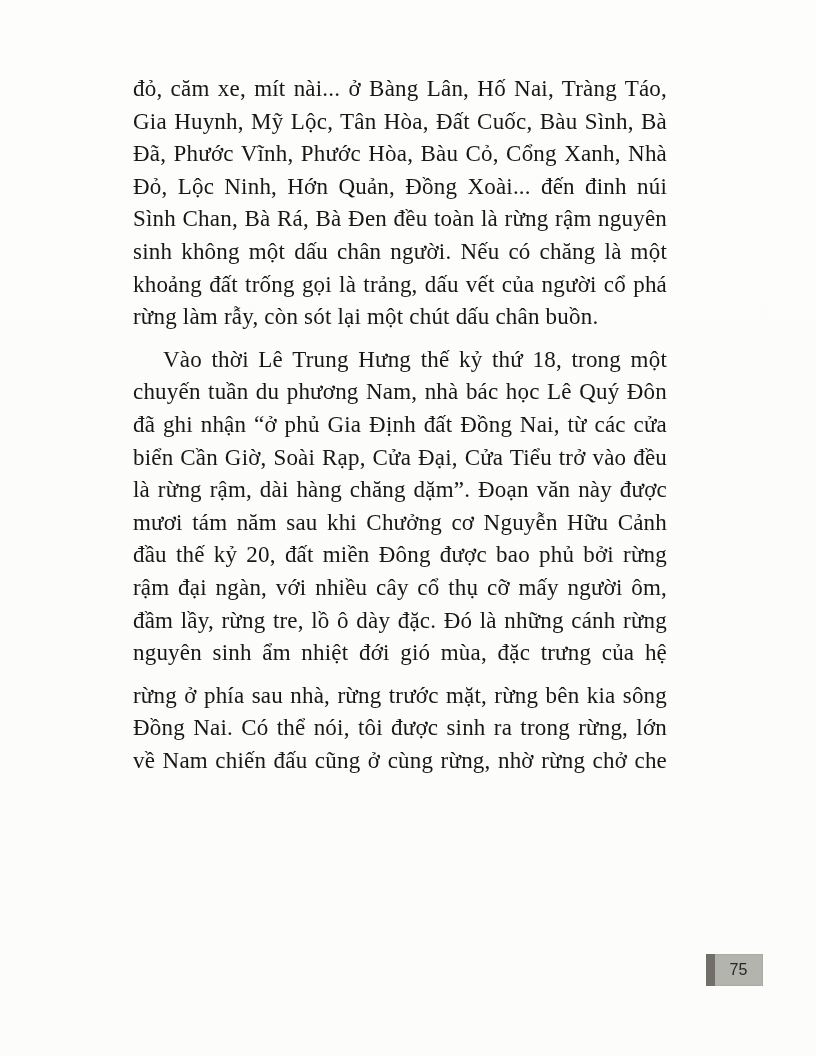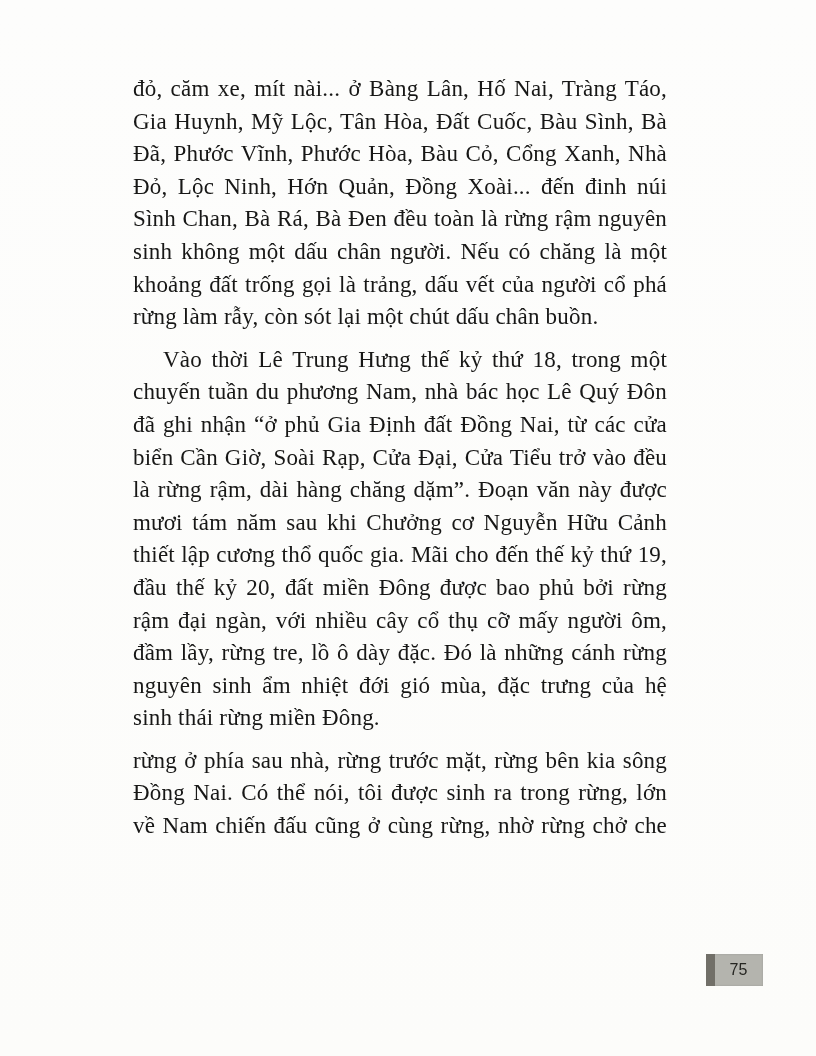--- a/index.html
+++ b/index.html
@@ -91,26 +91,24 @@
         <div class="line">khoảng đất trống gọi là trảng, dấu vết của người cổ phá</div>
         <div class="line last">rừng làm rẫy, còn sót lại một chút dấu chân buồn.</div>
       </div>
       <div class="paragraph">
         <div class="line indent">Vào thời Lê Trung Hưng thế kỷ thứ 18, trong một</div>
         <div class="line">chuyến tuần du phương Nam, nhà bác học Lê Quý Đôn</div>
         <div class="line">đã ghi nhận “ở phủ Gia Định đất Đồng Nai, từ các cửa</div>
         <div class="line">biển Cần Giờ, Soài Rạp, Cửa Đại, Cửa Tiểu trở vào đều</div>
         <div class="line">là rừng rậm, dài hàng chăng dặm”. Đoạn văn này được</div>
         <div class="line">mươi tám năm sau khi Chưởng cơ Nguyễn Hữu Cảnh</div>
-        <div class="line">thiết lập cương thổ quốc gia. Mãi cho đến thế kỷ thứ 19,</div>
         <div class="line">đầu thế kỷ 20, đất miền Đông được bao phủ bởi rừng</div>
         <div class="line">rậm đại ngàn, với nhiều cây cổ thụ cỡ mấy người ôm,</div>
         <div class="line">đầm lầy, rừng tre, lồ ô dày đặc. Đó là những cánh rừng</div>
         <div class="line">nguyên sinh ẩm nhiệt đới gió mùa, đặc trưng của hệ</div>
-        <div class="line last">sinh thái rừng miền Đông.</div>
       </div>
       <div class="paragraph">
         <div class="line">rừng ở phía sau nhà, rừng trước mặt, rừng bên kia sông</div>
         <div class="line">Đồng Nai. Có thể nói, tôi được sinh ra trong rừng, lớn</div>
         <div class="line">về Nam chiến đấu cũng ở cùng rừng, nhờ rừng chở che</div>
       </div>
     </div>
 
   <div class="page-number-box">
     <span class="page-number">75</span>

